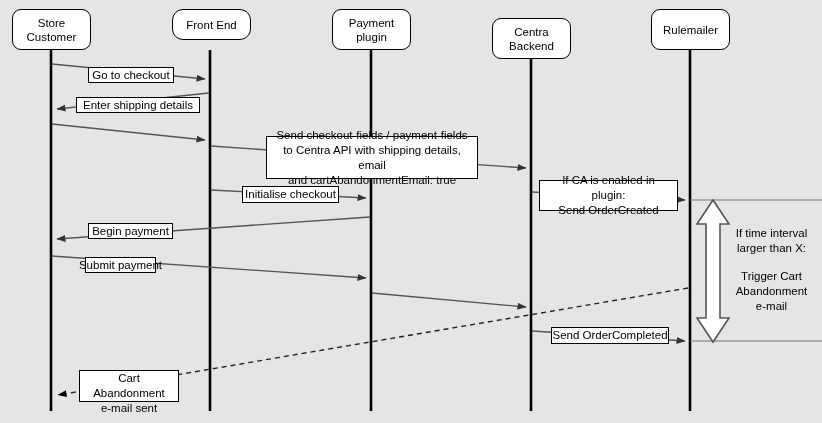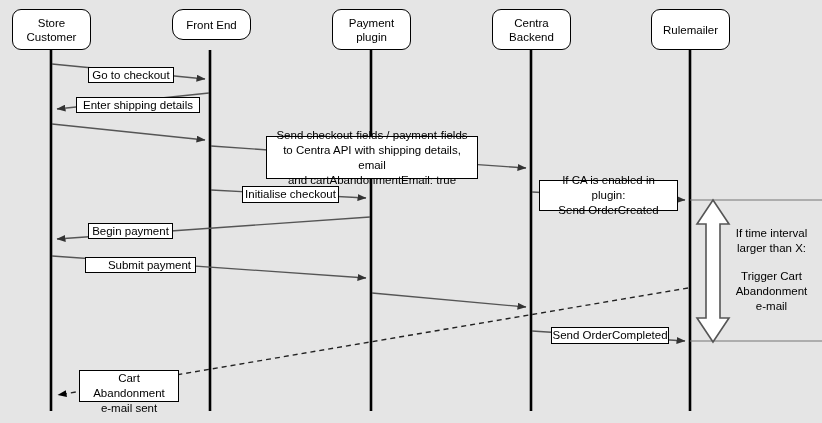--- a/index.html
+++ b/index.html
@@ -124,21 +124,21 @@
     <span>
       <span>Front End</span>
     </span>
   </div>
   <div class="lifeline-header" style="left:332px; top:9px; width:79px; height:41px;">
     <span>
       <span>Payment</span>
       <span>plugin</span>
     </span>
   </div>
-  <div class="lifeline-header" style="left:492px; top:9px; width:79px; height:41px;">
+  <div class="lifeline-header" style="left:492px; top:18px; width:79px; height:41px;">
     <span>
       <span>Centra</span>
       <span>Backend</span>
     </span>
   </div>
   <div class="lifeline-header" style="left:651px; top:9px; width:79px; height:41px;">
     <span>
       <span>Rulemailer</span>
     </span>
   </div>
@@ -164,21 +164,21 @@
 
   <div class="msg-label multi" style="left:539px; top:180px; width:139px; height:31px; flex-direction:column; justify-content:center;">
     <span>If CA is enabled in plugin:</span>
     <span>Send OrderCreated</span>
   </div>
 
   <div class="msg-label" style="left:88px; top:223px; width:85px; height:16px;">
     <span>Begin payment</span>
   </div>
 
-  <div class="msg-label" style="left:85px; top:257px; width:111px; height:16px;justify-content:flex-end;">
+  <div class="msg-label" style="left:85px; top:257px; width:71px; height:16px;">
     <span>Submit payment</span>
   </div>
 
 
   <div class="msg-label" style="left:551px; top:327px; width:118px; height:17px;">
     <span>Send OrderCompleted</span>
   </div>
 
   <div class="msg-label multi" style="left:79px; top:370px; width:100px; height:32px; flex-direction:column; justify-content:space-between;">
     <span>Cart Abandonment</span>

